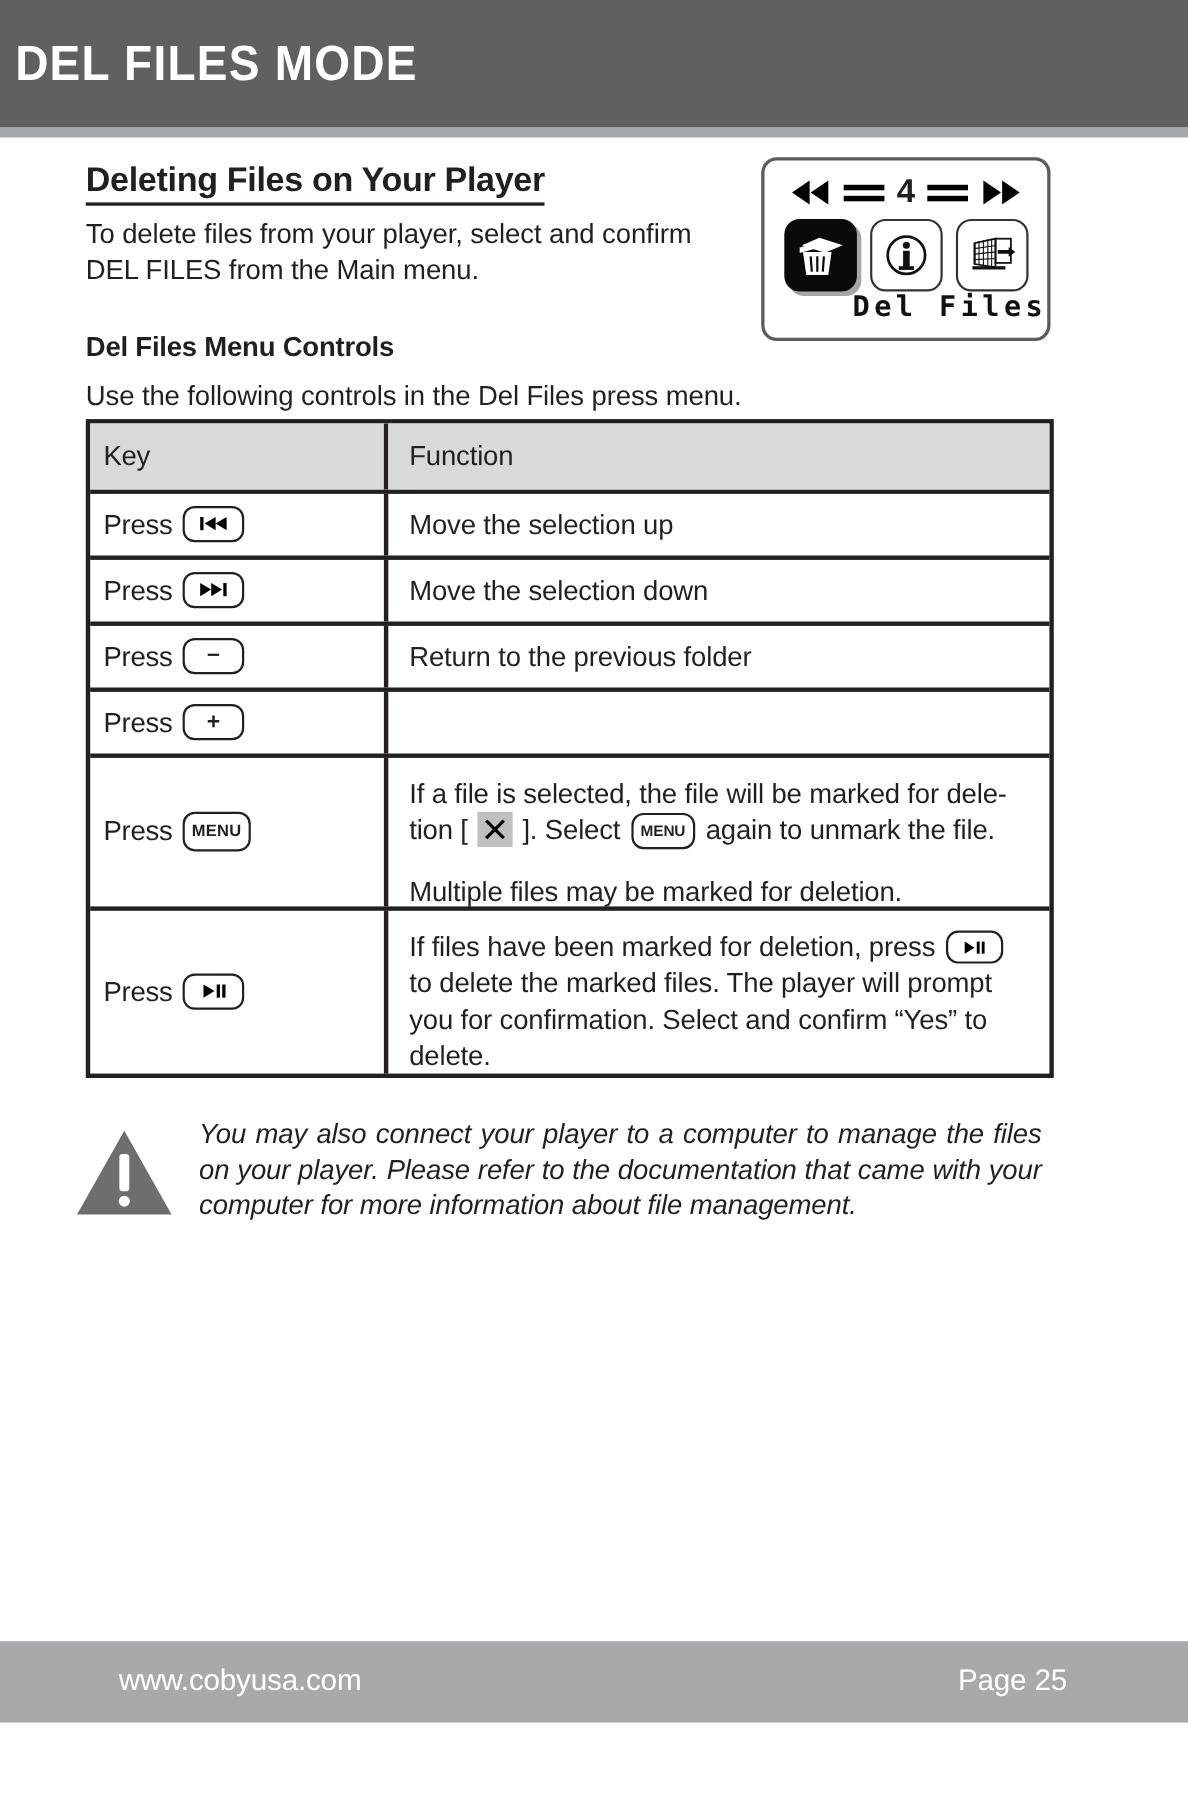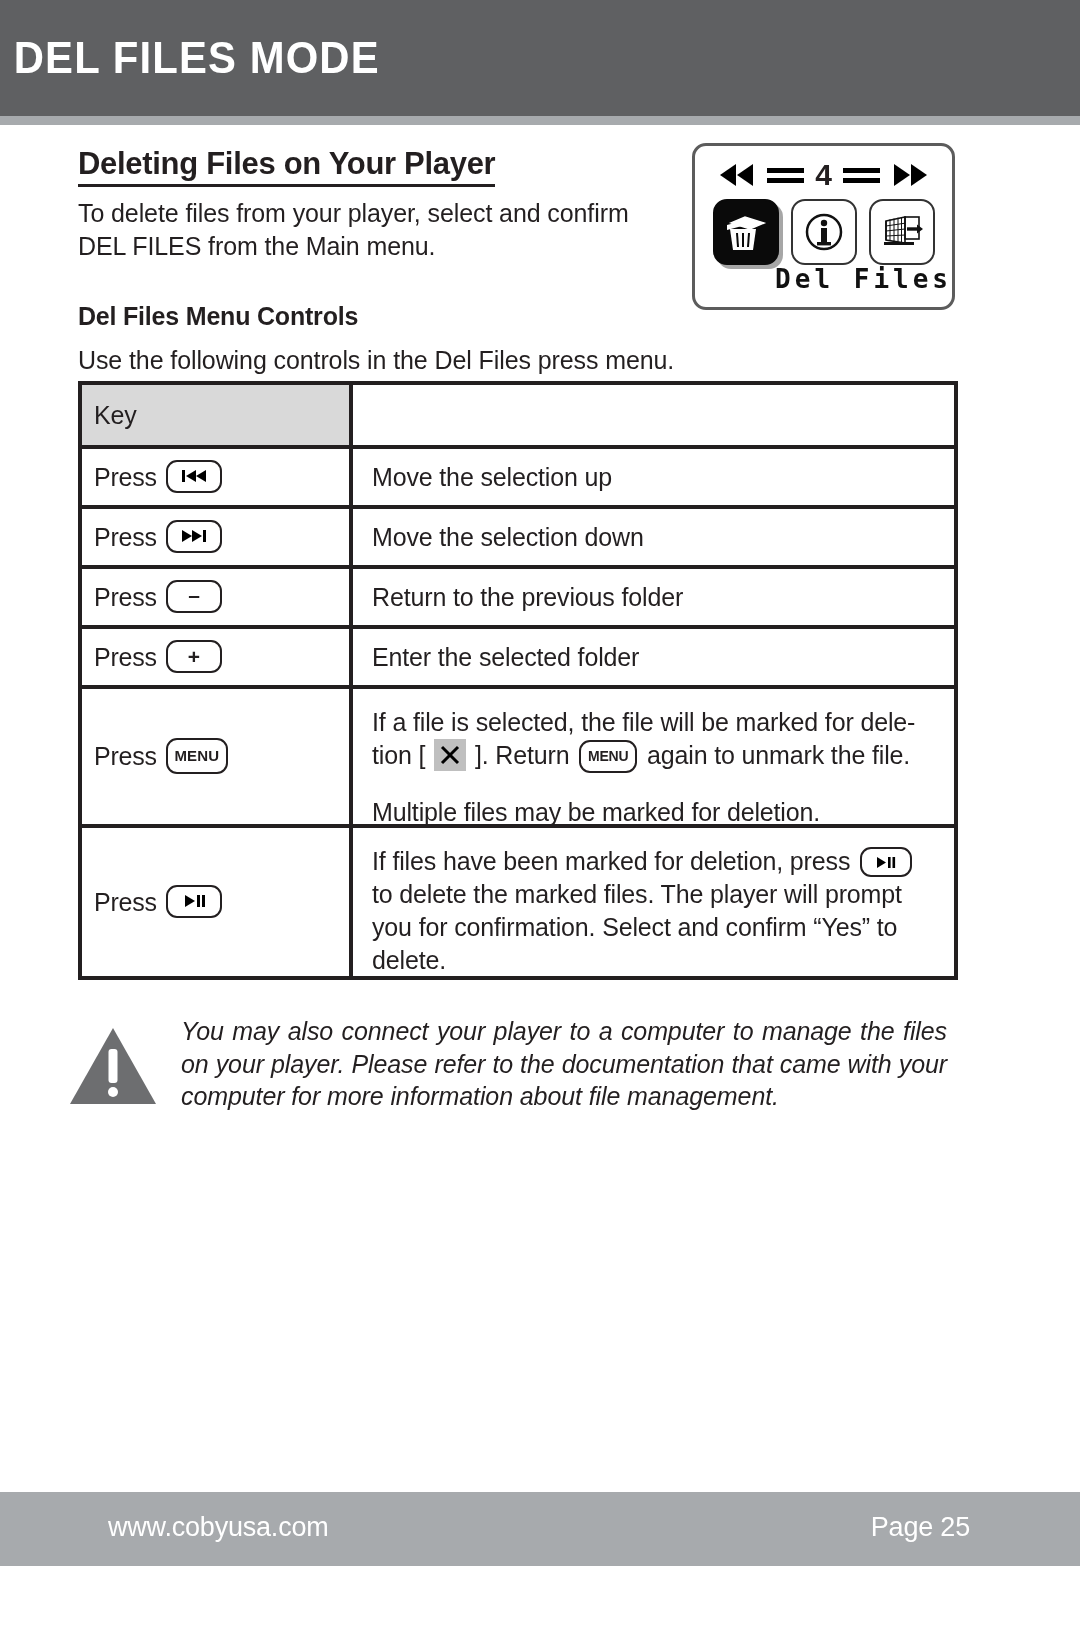--- a/index.html
+++ b/index.html
@@ -379,20 +379,21 @@
       </span>
     </div>
 
     <div class="lcd-label">Del Files</div>
   </div>
 
   <div class="table">
 
     <div class="trow thead">
       <div class="tcell-key">Key</div>
+      <div class="tcell-fn">Function</div>
     </div>
 
     <div class="trow r-short">
       <div class="tcell-key">
         <span class="press-label">Press</span>
         <span class="keybtn wide">
           <svg width="30" height="16" viewBox="0 0 30 16">
             <rect x="3" y="2" width="3" height="12" fill="#000"></rect>
             <polygon points="17,2 17,14 7,8" fill="#000"></polygon>
             <polygon points="27,2 27,14 17,8" fill="#000"></polygon>
@@ -426,41 +427,40 @@
       <div class="tcell-fn">Return to the previous folder</div>
     </div>
 
     <div class="trow r-short">
       <div class="tcell-key">
         <span class="press-label">Press</span>
         <span class="keybtn wide">
           <span style="font-size:21px;font-weight:bold;line-height:1;">+</span>
         </span>
       </div>
-      <div class="tcell-fn">Enter the selected folder</div>
     </div>
 
     <div class="trow r-menu">
       <div class="tcell-key">
         <span class="press-label">Press</span>
         <span class="keybtn menu">
           <span>MENU</span>
         </span>
       </div>
       <div class="tcell-fn">
         <p class="fn-p">
           <span>If a file is selected, the file will be marked for dele-</span>
           <span>tion [</span>
           <span class="xmark">
             <svg width="22" height="22" viewBox="0 0 22 22">
               <line x1="3" y1="3" x2="19" y2="19" stroke="#000" stroke-width="3"></line>
               <line x1="19" y1="3" x2="3" y2="19" stroke="#000" stroke-width="3"></line>
             </svg>
           </span>
-          <span>]. Return</span>
+          <span>]. Select</span>
           <span class="keybtn menuinline">
             <span>MENU</span>
           </span>
           <span>again to unmark the file.</span>
         </p>
         <p class="fn-p2">Multiple files may be marked for deletion.</p>
       </div>
     </div>
 
     <div class="trow r-play">

